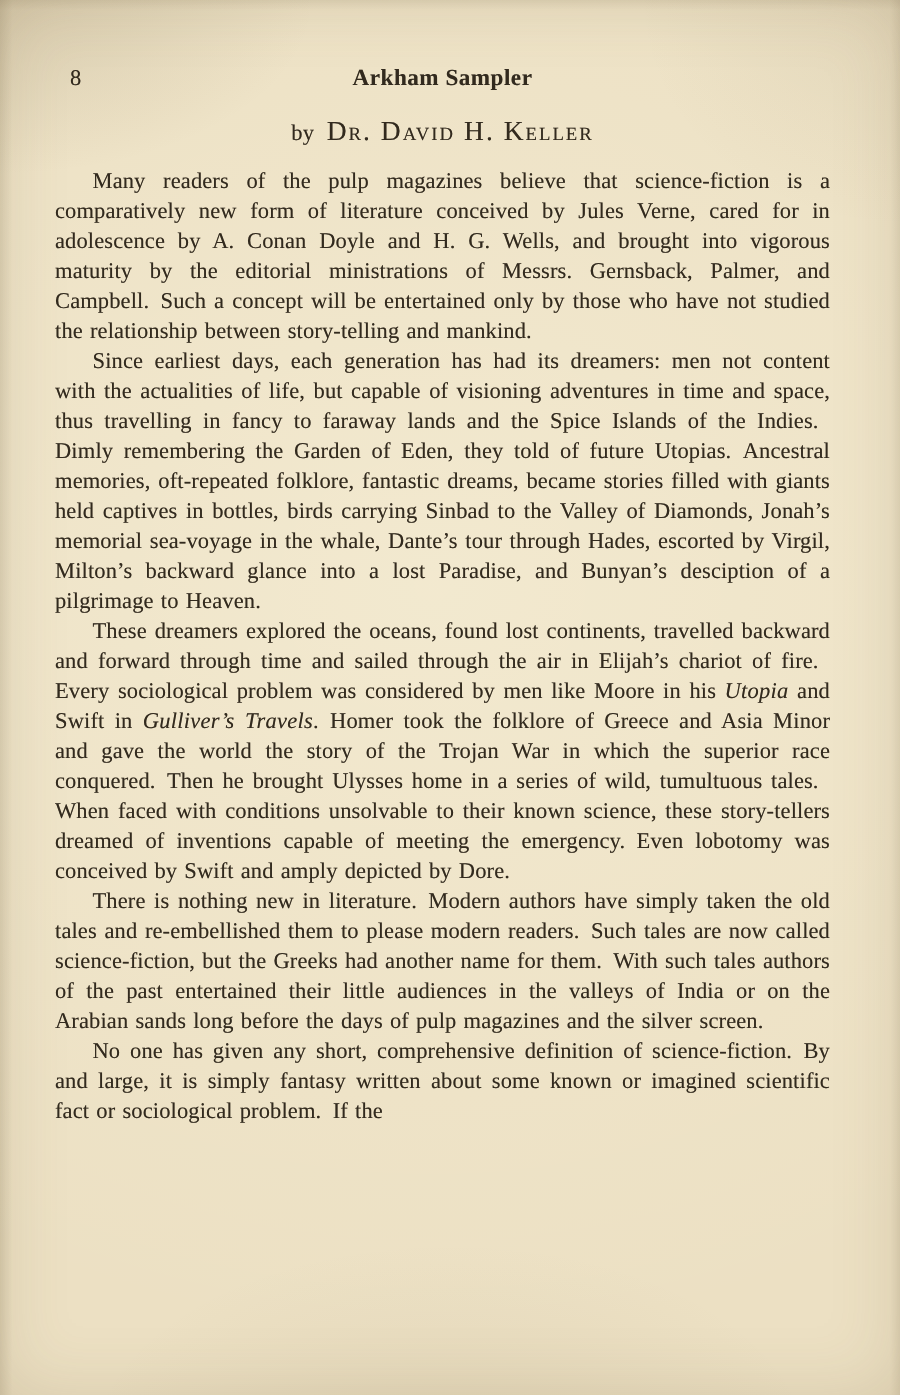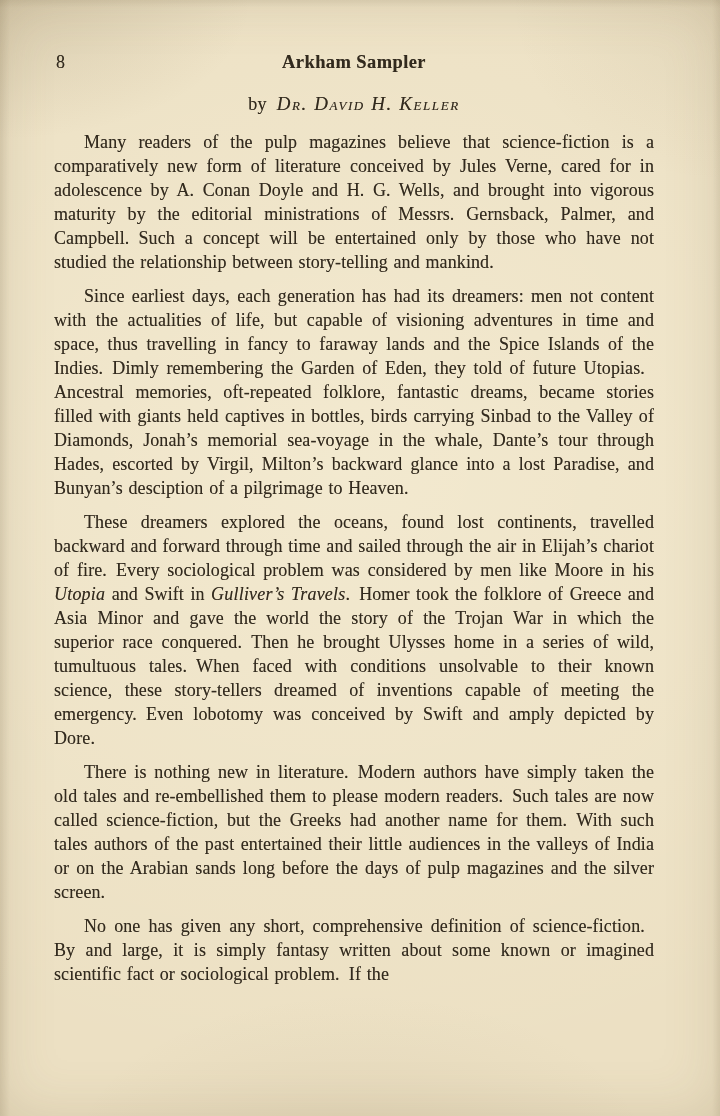--- a/index.html
+++ b/index.html
@@ -51,31 +51,30 @@
   .byline {
     margin-top: 17px;
     width: 620px;
     text-align: center;
     font-size: 18px;
     line-height: 26px;
     letter-spacing: 0.3px;
   }
   .byline .author {
     font-variant: small-caps;
-    font-size: 19px;
+    font-size: 22px;
     letter-spacing: 1.6px;
     margin-left: 5px;
-    font-style: italic;
   }
   .article {
     margin-top: 13px;
     width: 620px;
   }
   .article p {
-    margin: 10px;
+    margin: 0;
     font-size: 18px;
     line-height: 24px;
     text-align: justify;
     text-indent: 30px;
     word-spacing: 0.06em;
     letter-spacing: 0.1px;
   }
   .article p i { letter-spacing: 0.2px; }
 </style>
 </head>

